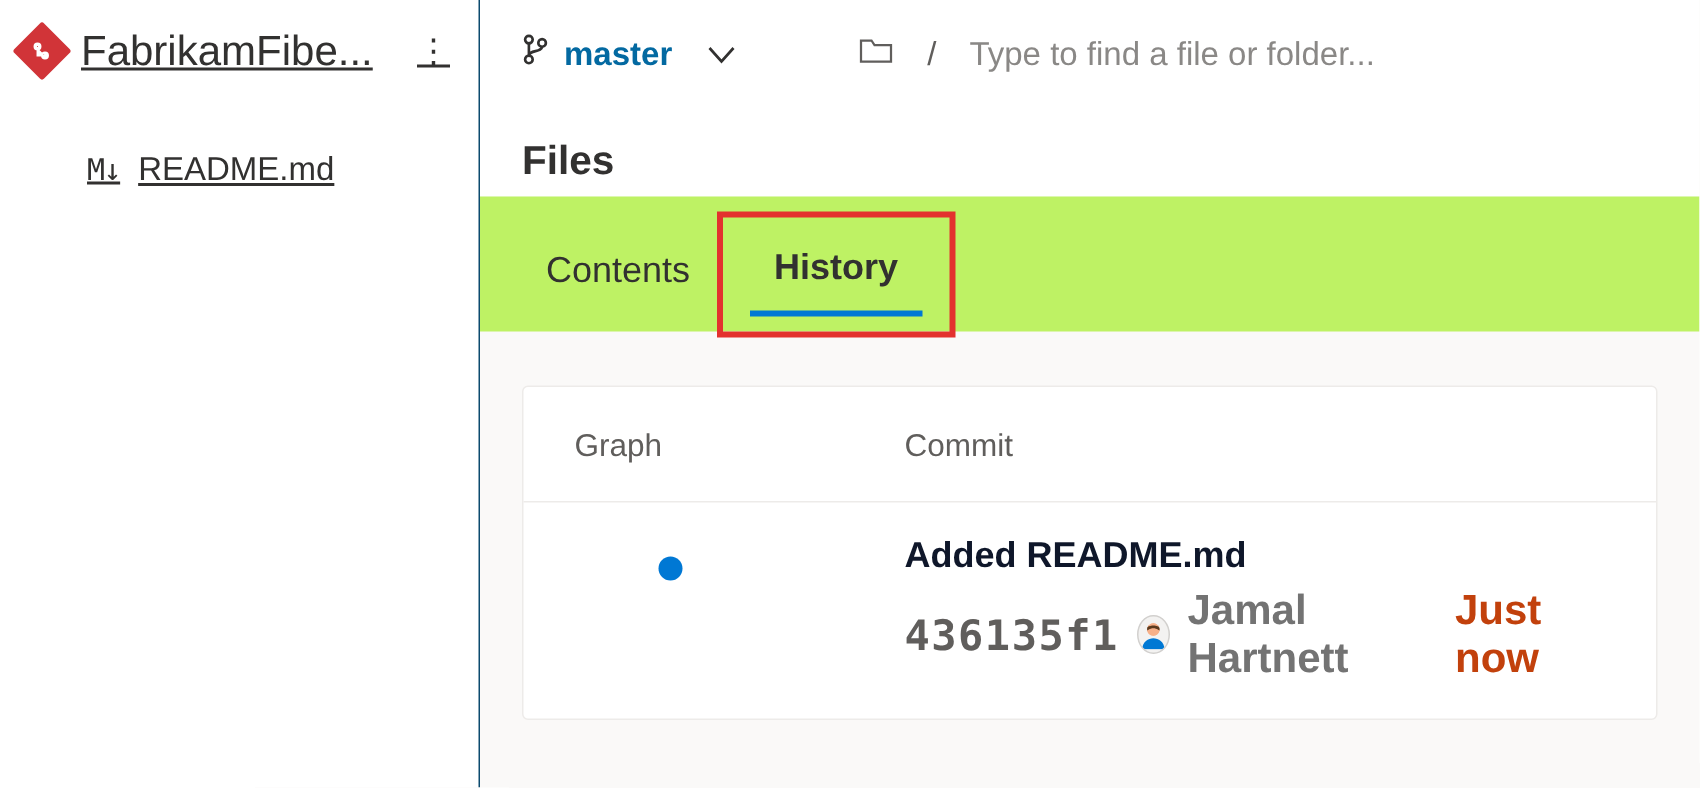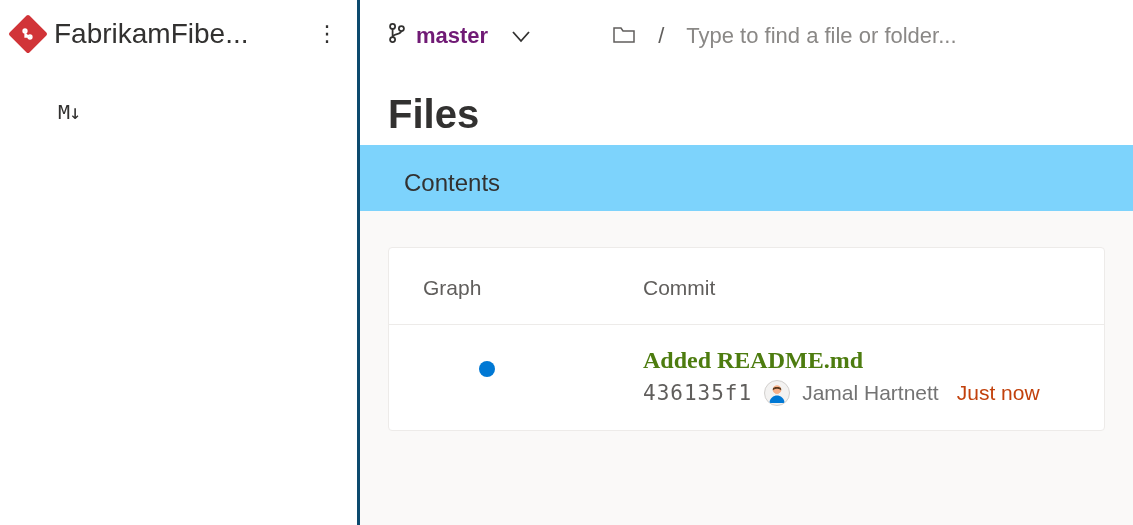--- a/index.html
+++ b/index.html
@@ -1,24 +1,25 @@
 <!DOCTYPE html>
 <html><head>
 <meta charset="utf-8">
 <style>
   * { box-sizing: border-box; margin: 0; padding: 0; }
   html, body { width: 1133px; height: 525px; font-family: "Segoe UI", -apple-system, Helvetica, Arial, sans-serif; }
   body { display: flex; background: #fff; color: #323130; overflow: hidden; }
 
   
   .sidebar {
-    width: 360px;
-    border-right: 3px solid #0c4a6e;
+    width: 320px;
+    border-right: 1px solid #0c4a6e;
     padding: 18px 14px;
     flex: none;
+    text-decoration: underline;
   }
   .repo-header { display: flex; align-items: center; gap: 12px; }
   .repo-icon {
     width: 28px; height: 28px; transform: rotate(45deg);
     background: #d13438; display:flex; align-items:center; justify-content:center;
     border-radius:2px;
   }
   .repo-icon svg { transform: rotate(-45deg); }
   .repo-name {
     font-size: 28px; font-weight: 400; color: #323130;
@@ -35,33 +36,33 @@
   .md-icon { font-family: monospace; font-size: 20px; letter-spacing: -1px; color:#323130; }
 
   
   .main { flex:1; padding: 0; display:flex; flex-direction:column; background:#faf9f8; }
   .toolbar {
     display:flex; align-items:center; gap: 22px;
     padding: 22px 28px 8px 28px; background:#fff;
   }
   .branch-picker {
     display:flex; align-items:center; gap:10px; font-size:22px; font-weight:600;
-    cursor:pointer; border:none; background:none; color:#701a75;
+    cursor:pointer; border:none; background:none; color:#0369a1;
   }
   .folder-glyph { color:#605e5c; font-size:20px; }
   .slash { color:#605e5c; font-size:22px; }
   .path-input {
     flex:1; border:none; outline:none; font-size:22px; color:#0f766e;
     background:transparent;
   }
   .path-input::placeholder { color:#8a8886; }
 
-  .page-title { font-size:40px; font-weight:600; padding: 34px 28px 8px 28px; background:#fff; }
+  .page-title { font-size:27px; font-weight:600; padding: 34px 28px 8px 28px; background:#fff; }
 
-  .tabs { display:flex; gap:4px; padding: 14px 28px 0 28px; background:#7dd3fc; }
+  .tabs { display:flex; gap:4px; padding: 14px 28px 0 28px; background:#bef264; }
   .tab {
     font-size:24px; padding: 10px 16px 14px 16px; cursor:pointer; color:#323130;
     border:none; background:none;
   }
   .tab.active { font-weight:700; border-bottom:4px solid #0078d4; }
   .highlight-box {
     border: 4px solid #e3322e;
     margin: -4px -2px;
     padding: 10px 18px 10px 18px;
   }
@@ -79,22 +80,22 @@
   }
   .col-graph { width: 220px; }
   .col-commit { flex:1; }
 
   .hist-row {
     display:flex; padding: 22px 34px 24px 34px; align-items:flex-start;
   }
   .graph-cell { width:220px; display:flex; align-items:center; justify-content:flex-start; padding-top:14px; padding-left:56px; }
   .graph-dot { width:16px; height:16px; border-radius:50%; background:#0078d4; }
   .commit-cell { flex:1; }
-  .commit-message { font-size:24px; font-weight:600; color:#4d7c0f; margin-bottom:6px;font-family:Liberation Serif, serif; }
-  .commit-meta { display:flex; align-items:center; gap:12px; font-size:21px; color:#605e5c; }
+  .commit-message { font-size:24px; font-weight:600; color:#0f172a; margin-bottom:6px; }
+  .commit-meta { display:flex; align-items:center; gap:12px; font-size:28px; color:#605e5c;font-weight:bold; }
   .commit-hash { font-family: Consolas, monospace; letter-spacing:1px; }
   .avatar {
     width:26px; height:26px; border-radius:50%; overflow:hidden;
     background:#f3f2f1; display:flex; align-items:center; justify-content:center;
     border:1px solid #d2d0ce;
   }
   .avatar svg { width:20px; height:20px; }
   .author-name { color:#737373; }
   .commit-time { color:#c2410c; margin-left:6px; }
 </style>
@@ -110,20 +111,21 @@
     </span>
     <span class="repo-name">FabrikamFibe...</span>
     <button class="more-btn">
       <span>⋮</span>
     </button>
   </div>
 
   <div class="tree">
     <div class="tree-item">
       <span class="md-icon">M↓</span>
+      <span>README.md</span>
     </div>
   </div>
 </aside>
 
 <main class="main">
 
   <div class="toolbar">
     <button class="branch-picker">
       <span>
         <svg width="18" height="22" viewBox="0 0 16 20" stroke="#323130" stroke-width="1.6" fill="none">
@@ -147,20 +149,23 @@
       </svg>
     </span>
     <span class="slash">/</span>
     <input class="path-input" placeholder="Type to find a file or folder..." style="">
   </div>
 
   <h1 class="page-title">Files</h1>
 
   <div class="tabs">
     <button class="tab">Contents</button>
+    <span class="highlight-box">
+      <button class="tab active">History</button>
+    </span>
   </div>
 
   <section class="history-panel">
     <div class="hist-header">
       <div class="col-graph">Graph</div>
       <div class="col-commit">Commit</div>
     </div>
 
     <div class="hist-row">
       <div class="graph-cell">

